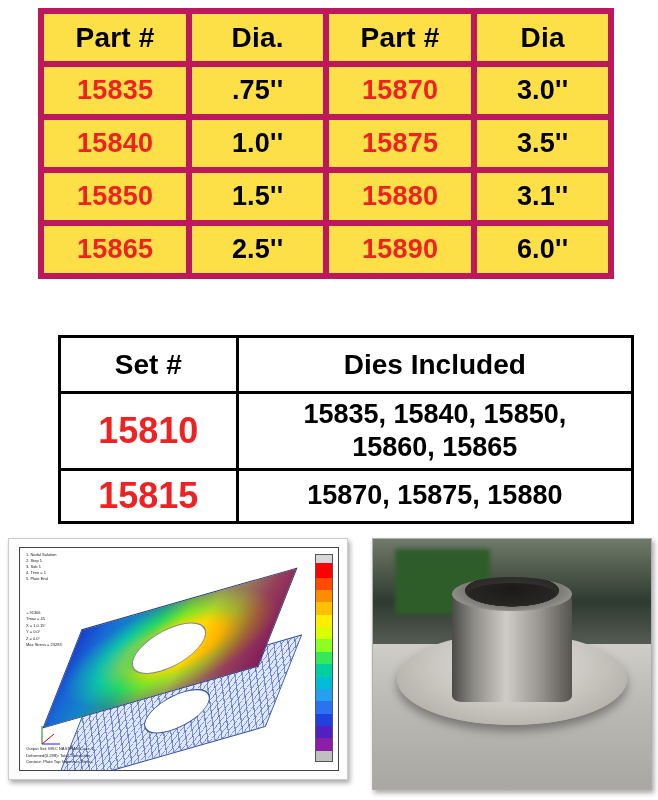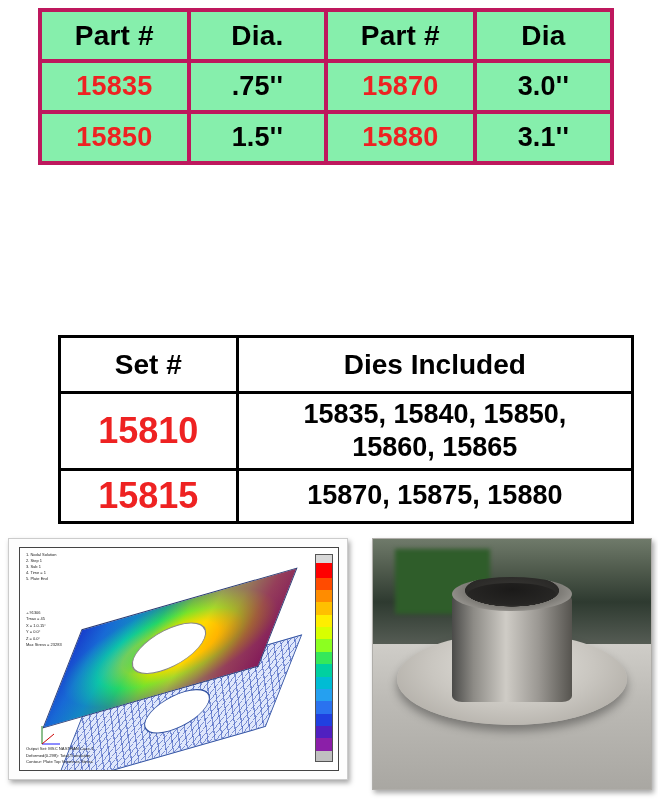--- a/index.html
+++ b/index.html
@@ -21,29 +21,29 @@
     left: 38px;
     top: 8px;
     width: 576px;
   }
   table.parts {
     border-collapse: collapse;
     width: 100%;
     table-layout: fixed;
   }
   table.parts td, table.parts th {
-    border: 4px solid #be185d;
+    border: 6px solid #be185d;
     text-align: center;
     vertical-align: middle;
     padding: 0;
     height: 47px;
     font-size: 27px;
     font-weight: bold;
     color: #000000;
-    background: #86efac;
+    background: #fde047;
     letter-spacing: 0.2px;
   }
   table.parts th {
     font-size: 28px;
   }
   table.parts td.pn {
     color: #ee2222;
     font-size: 27px;
   }
   .col-a { width: 26%; }
@@ -323,24 +323,36 @@
       </tr>
     </thead>
     <tbody>
       <tr>
         <td class="pn">15835</td>
         <td>.75''</td>
         <td class="pn">15870</td>
         <td>3.0''</td>
       </tr>
       <tr>
+        <td class="pn">15840</td>
+        <td>1.0''</td>
+        <td class="pn">15875</td>
+        <td>3.5''</td>
+      </tr>
+      <tr>
         <td class="pn">15850</td>
         <td>1.5''</td>
         <td class="pn">15880</td>
         <td>3.1''</td>
+      </tr>
+      <tr>
+        <td class="pn">15865</td>
+        <td>2.5''</td>
+        <td class="pn">15890</td>
+        <td>6.0''</td>
       </tr>
     </tbody>
   </table>
 </div>
 
 <div class="sets-wrap">
   <table class="sets">
     <colgroup>
       <col class="set-col">
         <col class="dies-col">

